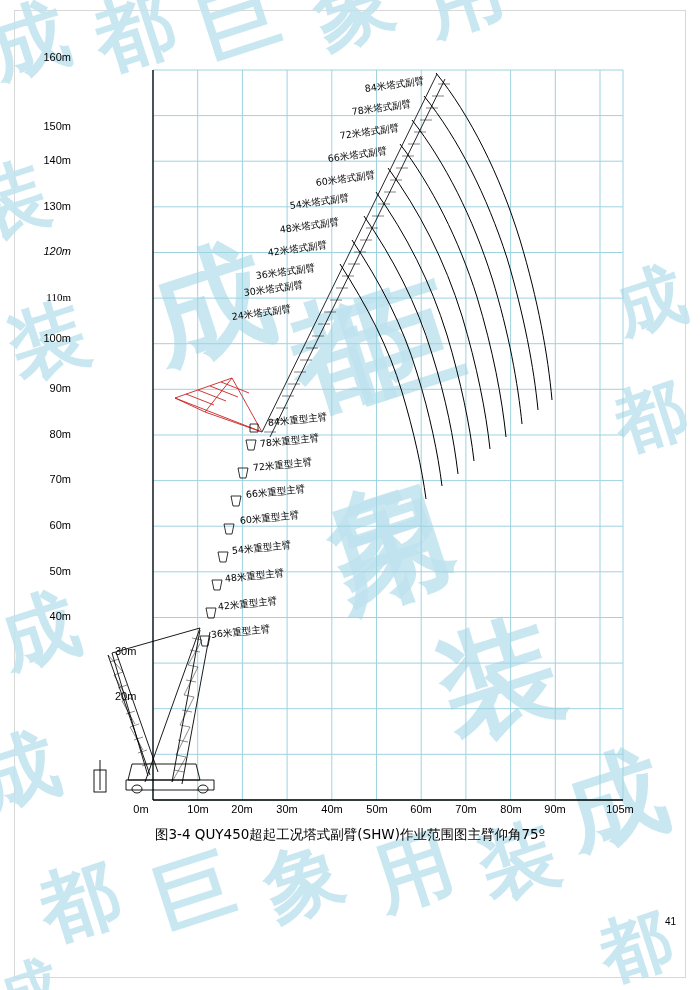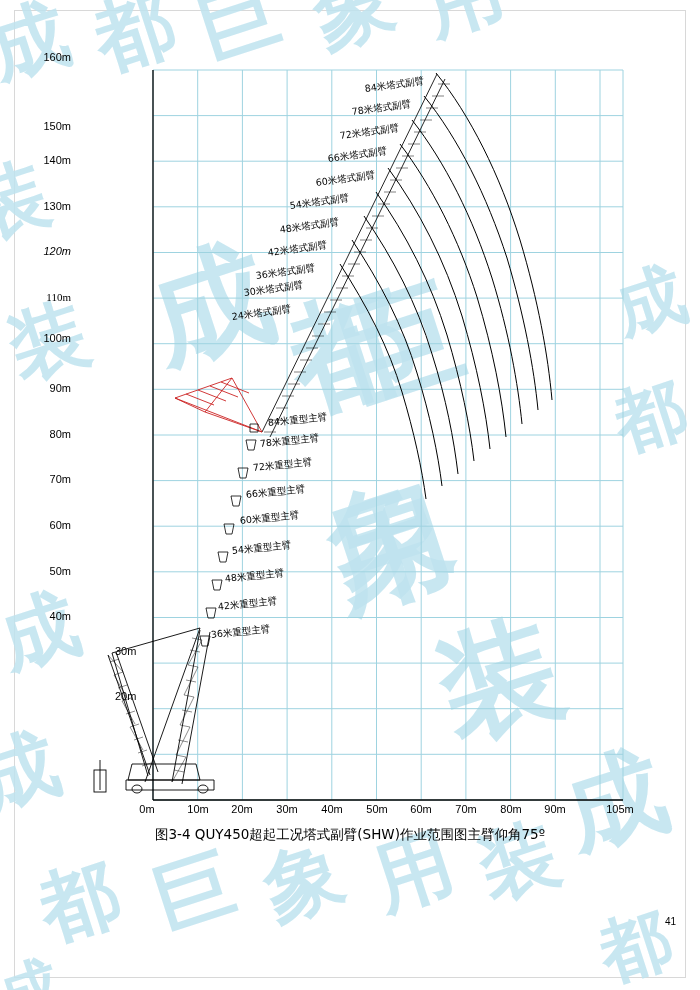--- a/index.html
+++ b/index.html
@@ -294,21 +294,21 @@
   <div class="tick-y" style="top:332px;">100m</div>
   <div class="tick-y" style="top:382px;">90m</div>
   <div class="tick-y" style="top:428px;">80m</div>
   <div class="tick-y" style="top:473px;">70m</div>
   <div class="tick-y" style="top:519px;">60m</div>
   <div class="tick-y" style="top:565px;">50m</div>
   <div class="tick-y" style="top:610px;">40m</div>
   <div class="tick-y" style="top:645px;left:115px;text-align:left;width:40px;">30m</div>
   <div class="tick-y" style="top:690px;left:115px;text-align:left;width:40px;">20m</div>
 
-  <div class="tick-x" style="left:127px;top:803px;">0m</div>
+  <div class="tick-x" style="left:121px;top:803px;">0m</div>
   <div class="tick-x" style="left:178px;top:803px;">10m</div>
   <div class="tick-x" style="left:222px;top:803px;">20m</div>
   <div class="tick-x" style="left:267px;top:803px;">30m</div>
   <div class="tick-x" style="left:312px;top:803px;">40m</div>
   <div class="tick-x" style="left:357px;top:803px;">50m</div>
   <div class="tick-x" style="left:401px;top:803px;">60m</div>
   <div class="tick-x" style="left:446px;top:803px;">70m</div>
   <div class="tick-x" style="left:491px;top:803px;">80m</div>
   <div class="tick-x" style="left:535px;top:803px;">90m</div>
   <div class="tick-x" style="left:600px;top:803px;">105m</div>

